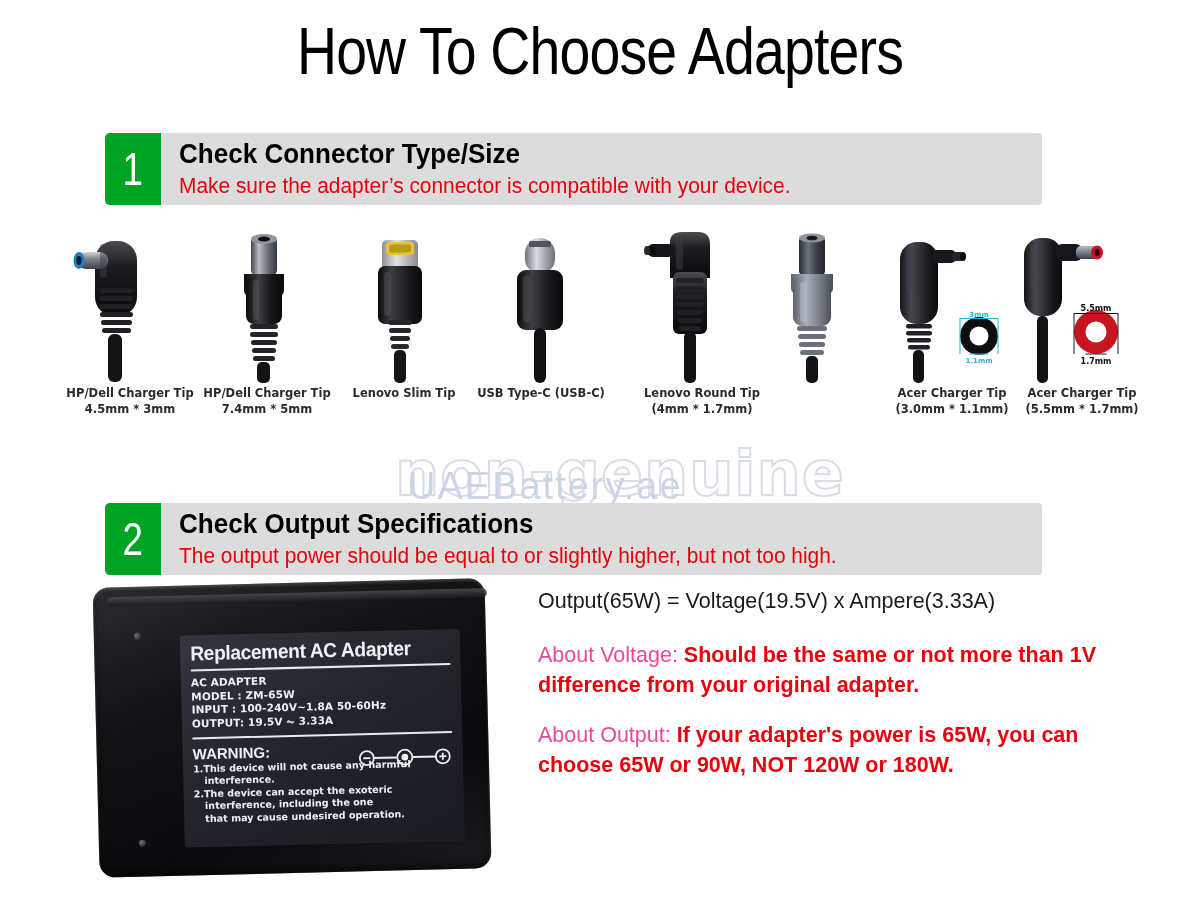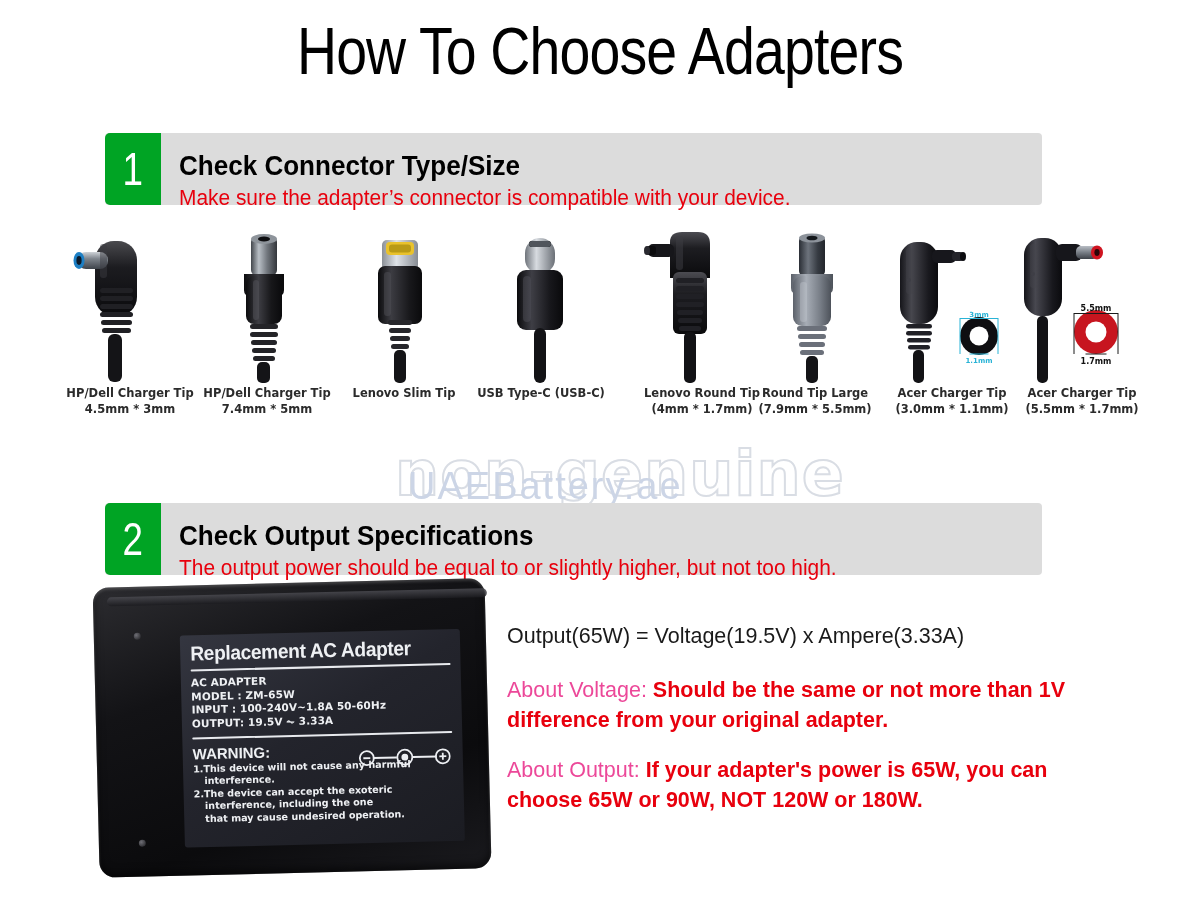--- a/index.html
+++ b/index.html
@@ -17,21 +17,21 @@
   
   .step-bar{position:absolute;left:105px;width:937px;height:72px;background:#dcdcdc;
             border-radius:4px;}
   #step1-bar{top:133px;}
   #step2-bar{top:503px;}
   .step-num{position:absolute;left:0;top:0;width:56px;height:72px;background:#00a424;
             border-radius:5px 0 0 5px;color:#fff;font-size:46px;line-height:72px;
             text-align:center;font-family:"Liberation Sans Narrow","Liberation Sans",sans-serif;
             transform-origin:50% 50%;}
   .step-num span{display:inline-block;transform:scaleX(.8);}
-  .step-texts{position:absolute;left:74px;top:16px;right:8px;}
+  .step-texts{position:absolute;left:74px;top:4px;right:8px;}
   .step-head{font-size:28px;font-weight:bold;color:#000;line-height:34px;
              font-family:"Liberation Sans Narrow","Liberation Sans",sans-serif;
              transform:scaleX(.93);transform-origin:0 50%;white-space:nowrap;}
   .step-sub{font-size:22px;color:#e8000d;line-height:30px;
             font-family:"Liberation Sans Narrow","Liberation Sans",sans-serif;
             transform:scaleX(.95);transform-origin:0 50%;white-space:nowrap;}
 
   
   #connector-row{position:absolute;left:60px;top:228px;width:1090px;height:200px;}
   .conn-cell{position:absolute;top:0;width:140px;height:200px;}
@@ -70,21 +70,21 @@
   .spec-line{font-size:10.5px;line-height:13.5px;font-weight:bold;letter-spacing:.1px;
       font-family:"DejaVu Sans",sans-serif;white-space:nowrap;}
   #polarity{position:absolute;right:12px;top:118px;width:92px;height:18px;}
   #warn-title{font-size:15px;font-weight:bold;line-height:19px;margin-top:2px;
       font-family:"Liberation Sans",sans-serif;}
   .warn-line{font-size:9.6px;line-height:12.4px;font-weight:bold;
       font-family:"DejaVu Sans",sans-serif;white-space:nowrap;}
   .warn-line.ind{padding-left:11px;}
 
   
-  #spec-text{position:absolute;left:507px;top:586px;width:580px;margin-top:35px;}
+  #spec-text{position:absolute;left:538px;top:586px;width:580px;}
   .spec-para{font-size:21.5px;line-height:30px;color:#e8000d;margin-bottom:20px;
              font-family:"Liberation Sans","DejaVu Sans",sans-serif;}
   .spec-para.plain{color:#1a1a1a;font-weight:normal;margin-bottom:24px;}
   .spec-para b{color:#ec4899;font-weight:normal;}
   .spec-para .red{font-weight:bold;}
 </style>
 </head>
 <body>
 
 <div id="page-title">How To Choose Adapters</div>
@@ -302,24 +302,20 @@
         <g fill="#6b707a">
           <rect x="52" y="98" width="30" height="5" rx="2.5"></rect>
           <rect x="53" y="106" width="28" height="5" rx="2.5"></rect>
           <rect x="54" y="114" width="26" height="5" rx="2.5"></rect>
           <rect x="55" y="122" width="24" height="5" rx="2.5"></rect>
         </g>
         <rect x="61" y="128" width="12" height="27" rx="5" fill="#141417"></rect>
         <rect x="55" y="54" width="7" height="40" rx="3" fill="#c3c8cf" opacity=".4"></rect>
       </svg>
     </div>
-    <div class="conn-label">
-      <span>Round Tip Large</span>
-      <span class="l2">(7.9mm * 5.5mm)</span>
-    </div>
   </div>
 
   <div class="conn-cell" style="left:822px;">
     <div class="conn-art">
       <svg width="140" height="155" viewBox="0 0 140 155">
         <defs>
           <linearGradient id="blk7" x1="0" y1="0" x2="1" y2="0">
             <stop offset="0" stop-color="#15151a"></stop>
               <stop offset=".3" stop-color="#47474e"></stop>
             <stop offset=".75" stop-color="#19191e"></stop>

